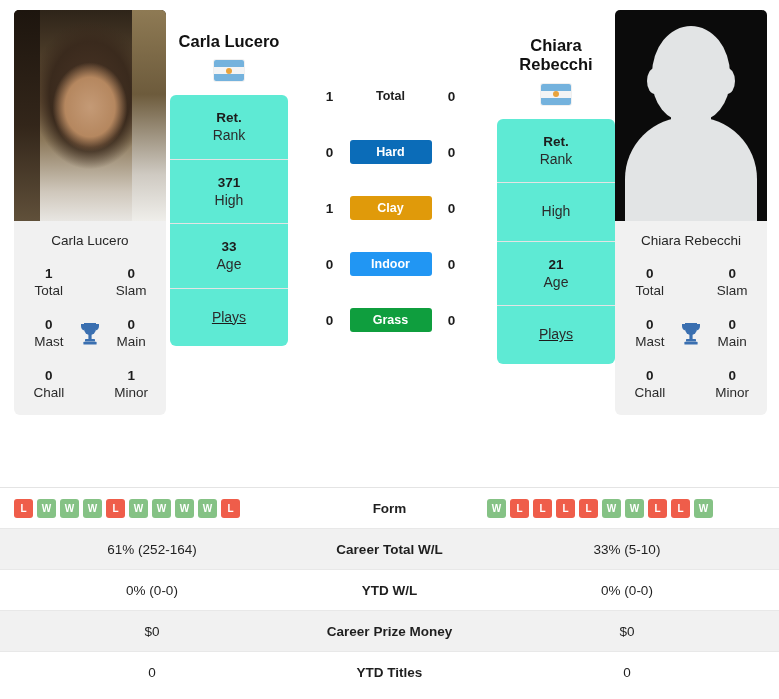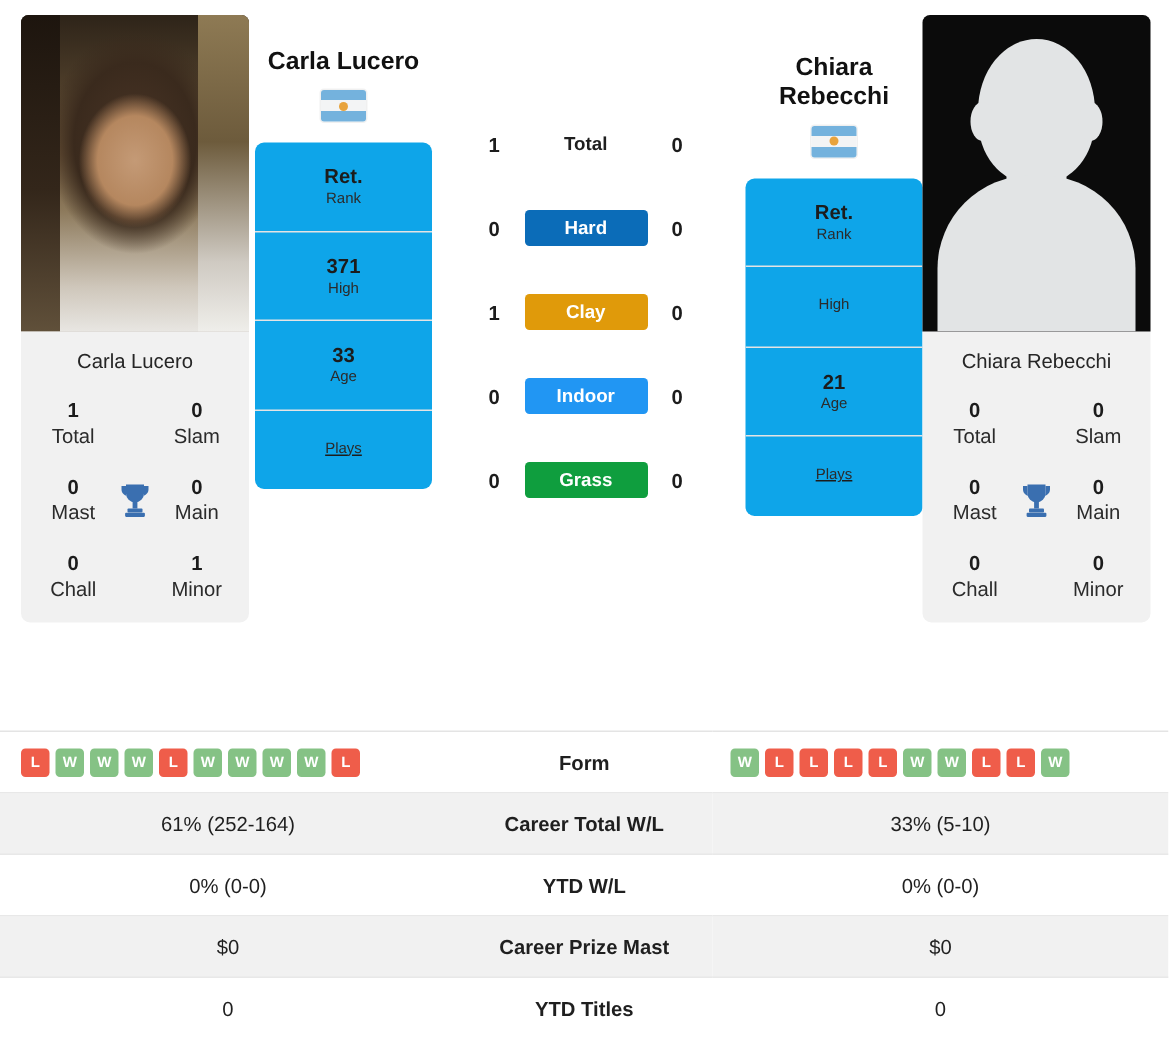--- a/index.html
+++ b/index.html
@@ -106,30 +106,30 @@
     width: 30px; height: 21px; border-radius: 2px; position: relative;
     background: linear-gradient(180deg,#74b2dd 0 33.3%, #f3f4f5 33.3% 66.6%, #74b2dd 66.6% 100%);
     box-shadow: 0 0 0 1px rgba(0,0,0,.06);
   }
   .flag .sun {
     position: absolute; left: 50%; top: 50%;
     width: 6px; height: 6px; margin: -3px 0 0 -3px;
     background: #e8a33d; border-radius: 50%;
   }
   .rbox {
-    background: #0ea5e9; border-radius: 6px; margin-top: 14px;
+    background: #5eead4; border-radius: 6px; margin-top: 14px;
     overflow: hidden;
   }
   .rseg {
     text-align: center; padding: 15px 4px 14px;
     border-bottom: 1px solid #e4e4e4; line-height: 1.25;
   }
   .rseg:last-child { border-bottom: none; text-decoration: underline; }
   .rval { font-size: 13.5px; font-weight: 700; color: #1c1c1c; }
-  .rlab { font-size: 10px; color: #2b2b2b; }
+  .rlab { font-size: 14px; color: #2b2b2b; }
   .rseg.plays { padding: 20px 4px 20px; }
 
   
   .mcol {
     flex: 1 1 auto;
     display: flex; flex-direction: column;
     padding-top: 58px;
     min-width: 0;
   }
   .srow {
@@ -413,21 +413,21 @@
         <td class="mid">Career Total W/L</td>
         <td class="side">33% (5-10)</td>
       </tr>
       <tr>
         <td class="side">0% (0-0)</td>
         <td class="mid">YTD W/L</td>
         <td class="side">0% (0-0)</td>
       </tr>
       <tr class="alt">
         <td class="side">$0</td>
-        <td class="mid">Career Prize Mast</td>
+        <td class="mid">Career Prize Money</td>
         <td class="side">$0</td>
       </tr>
       <tr>
         <td class="side">0</td>
         <td class="mid">YTD Titles</td>
         <td class="side">0</td>
       </tr>
     </tbody>
   </table>
 

